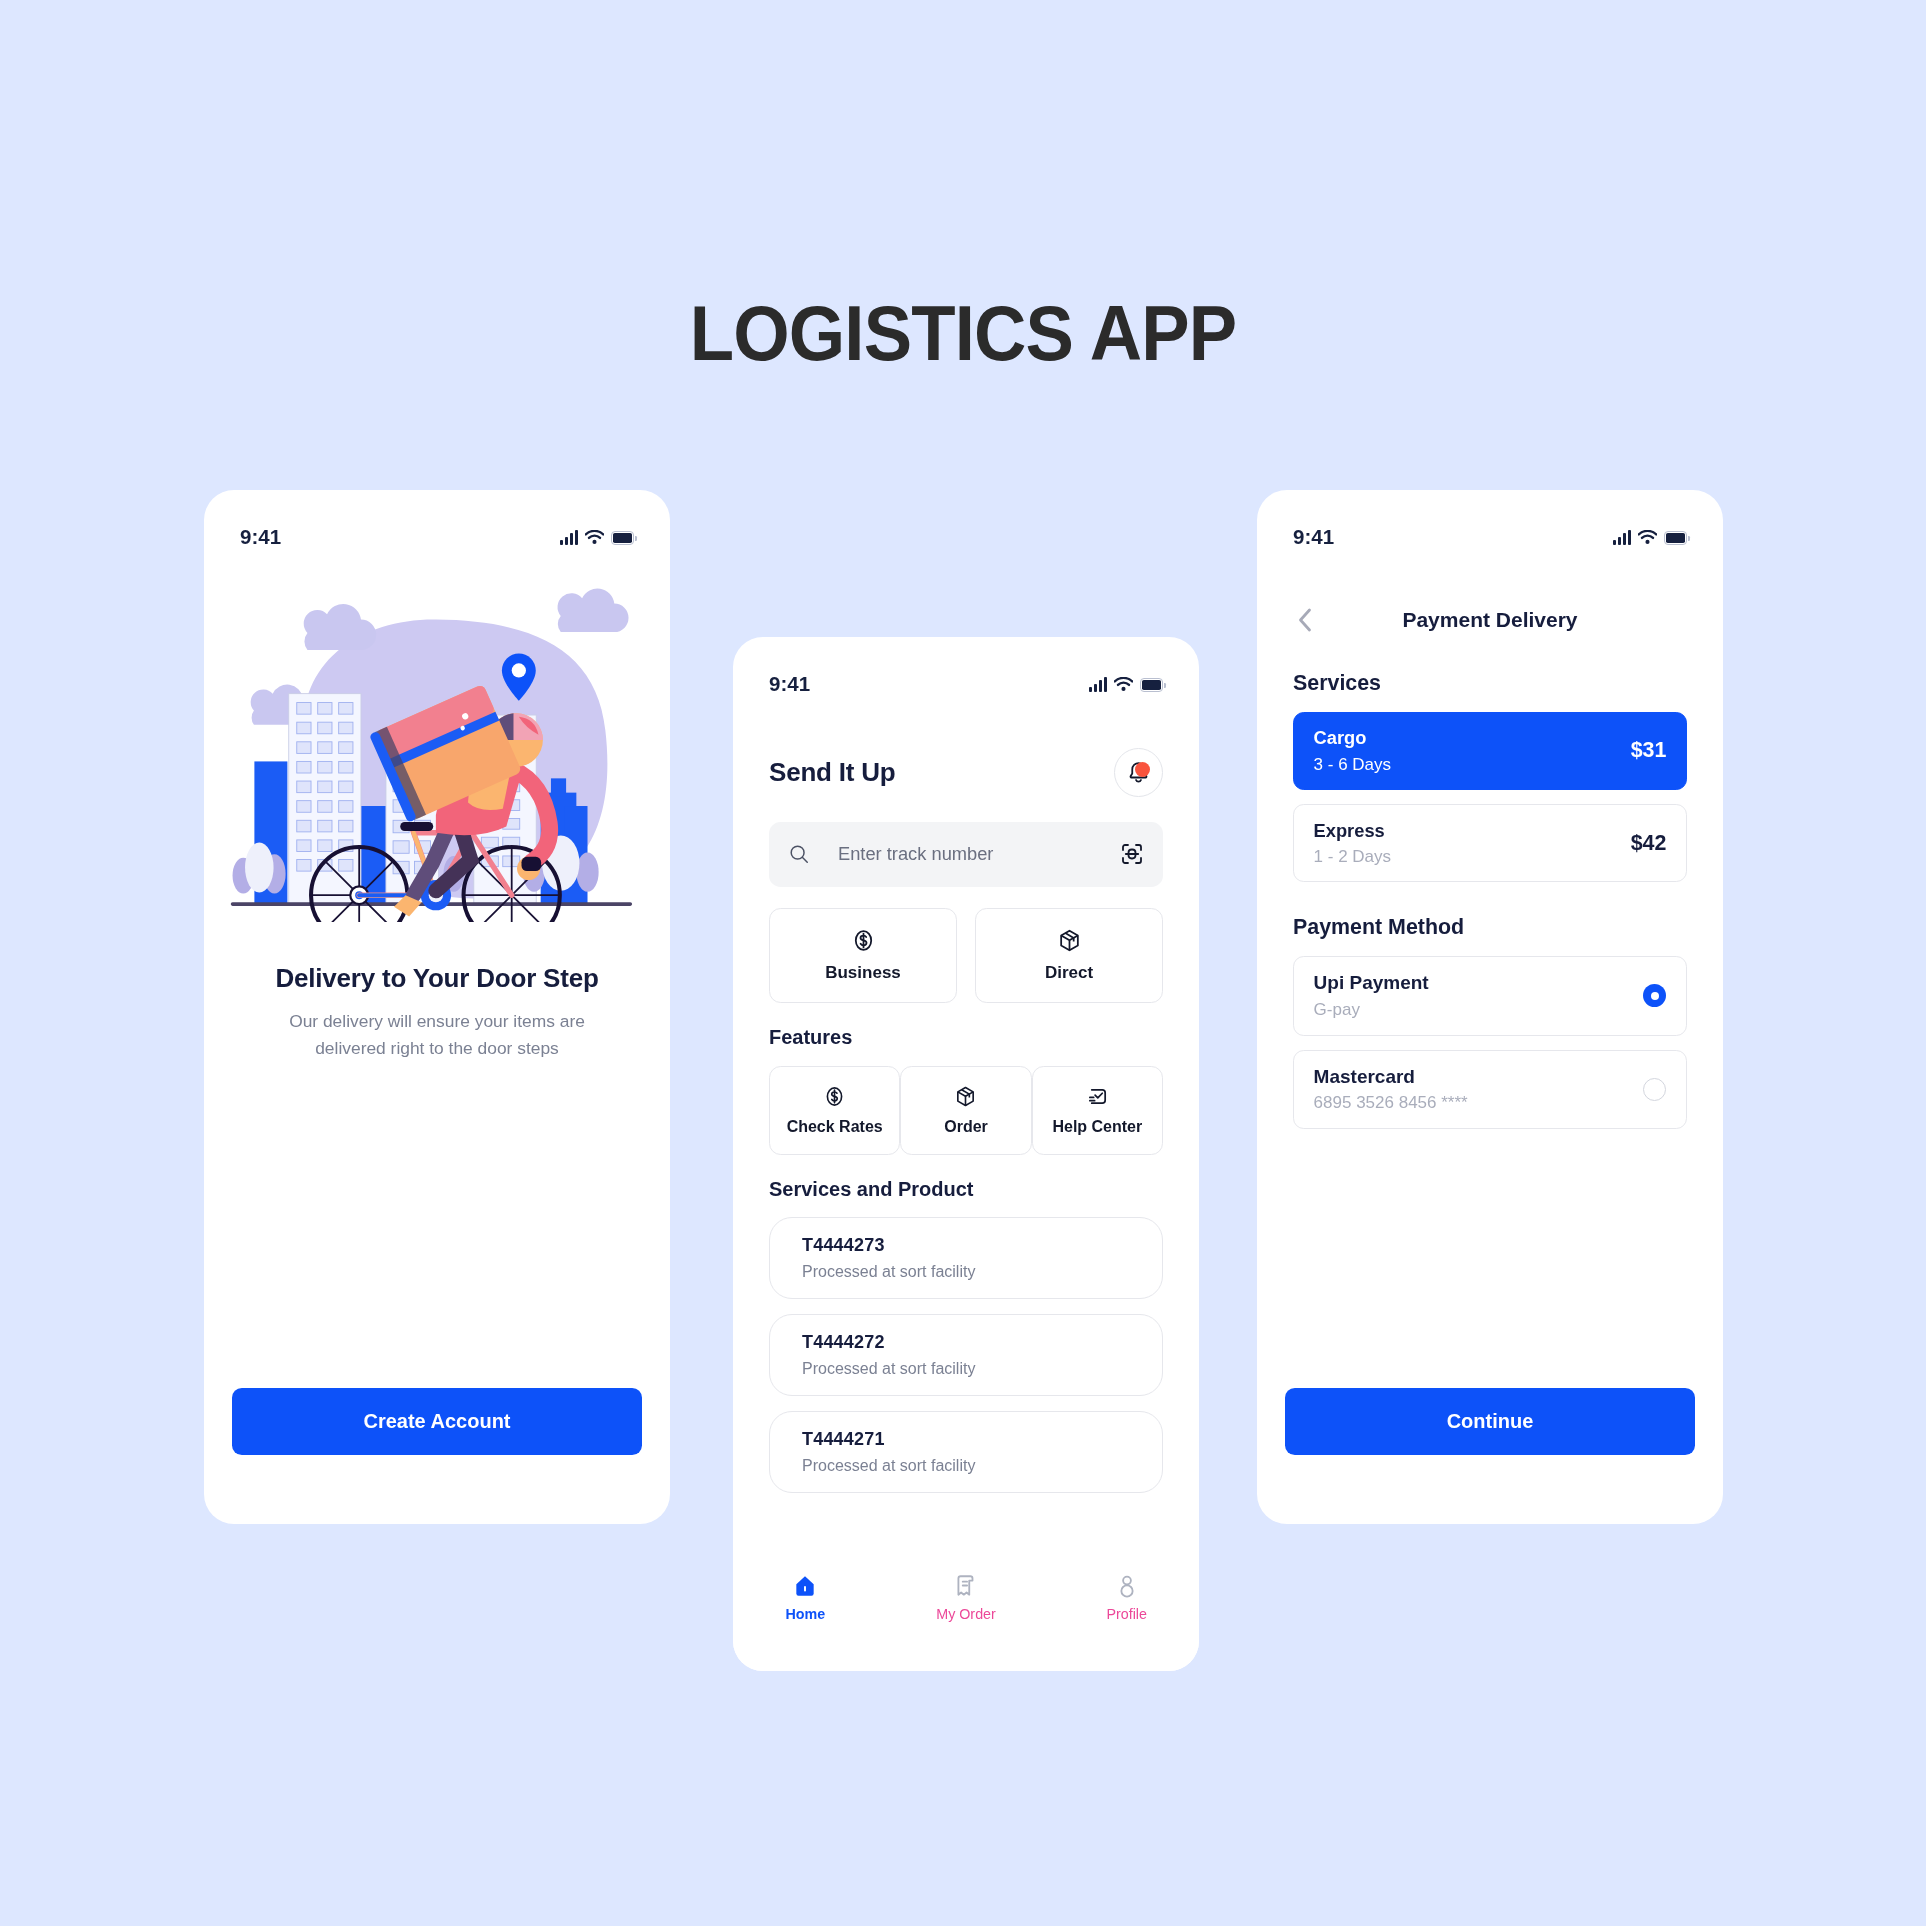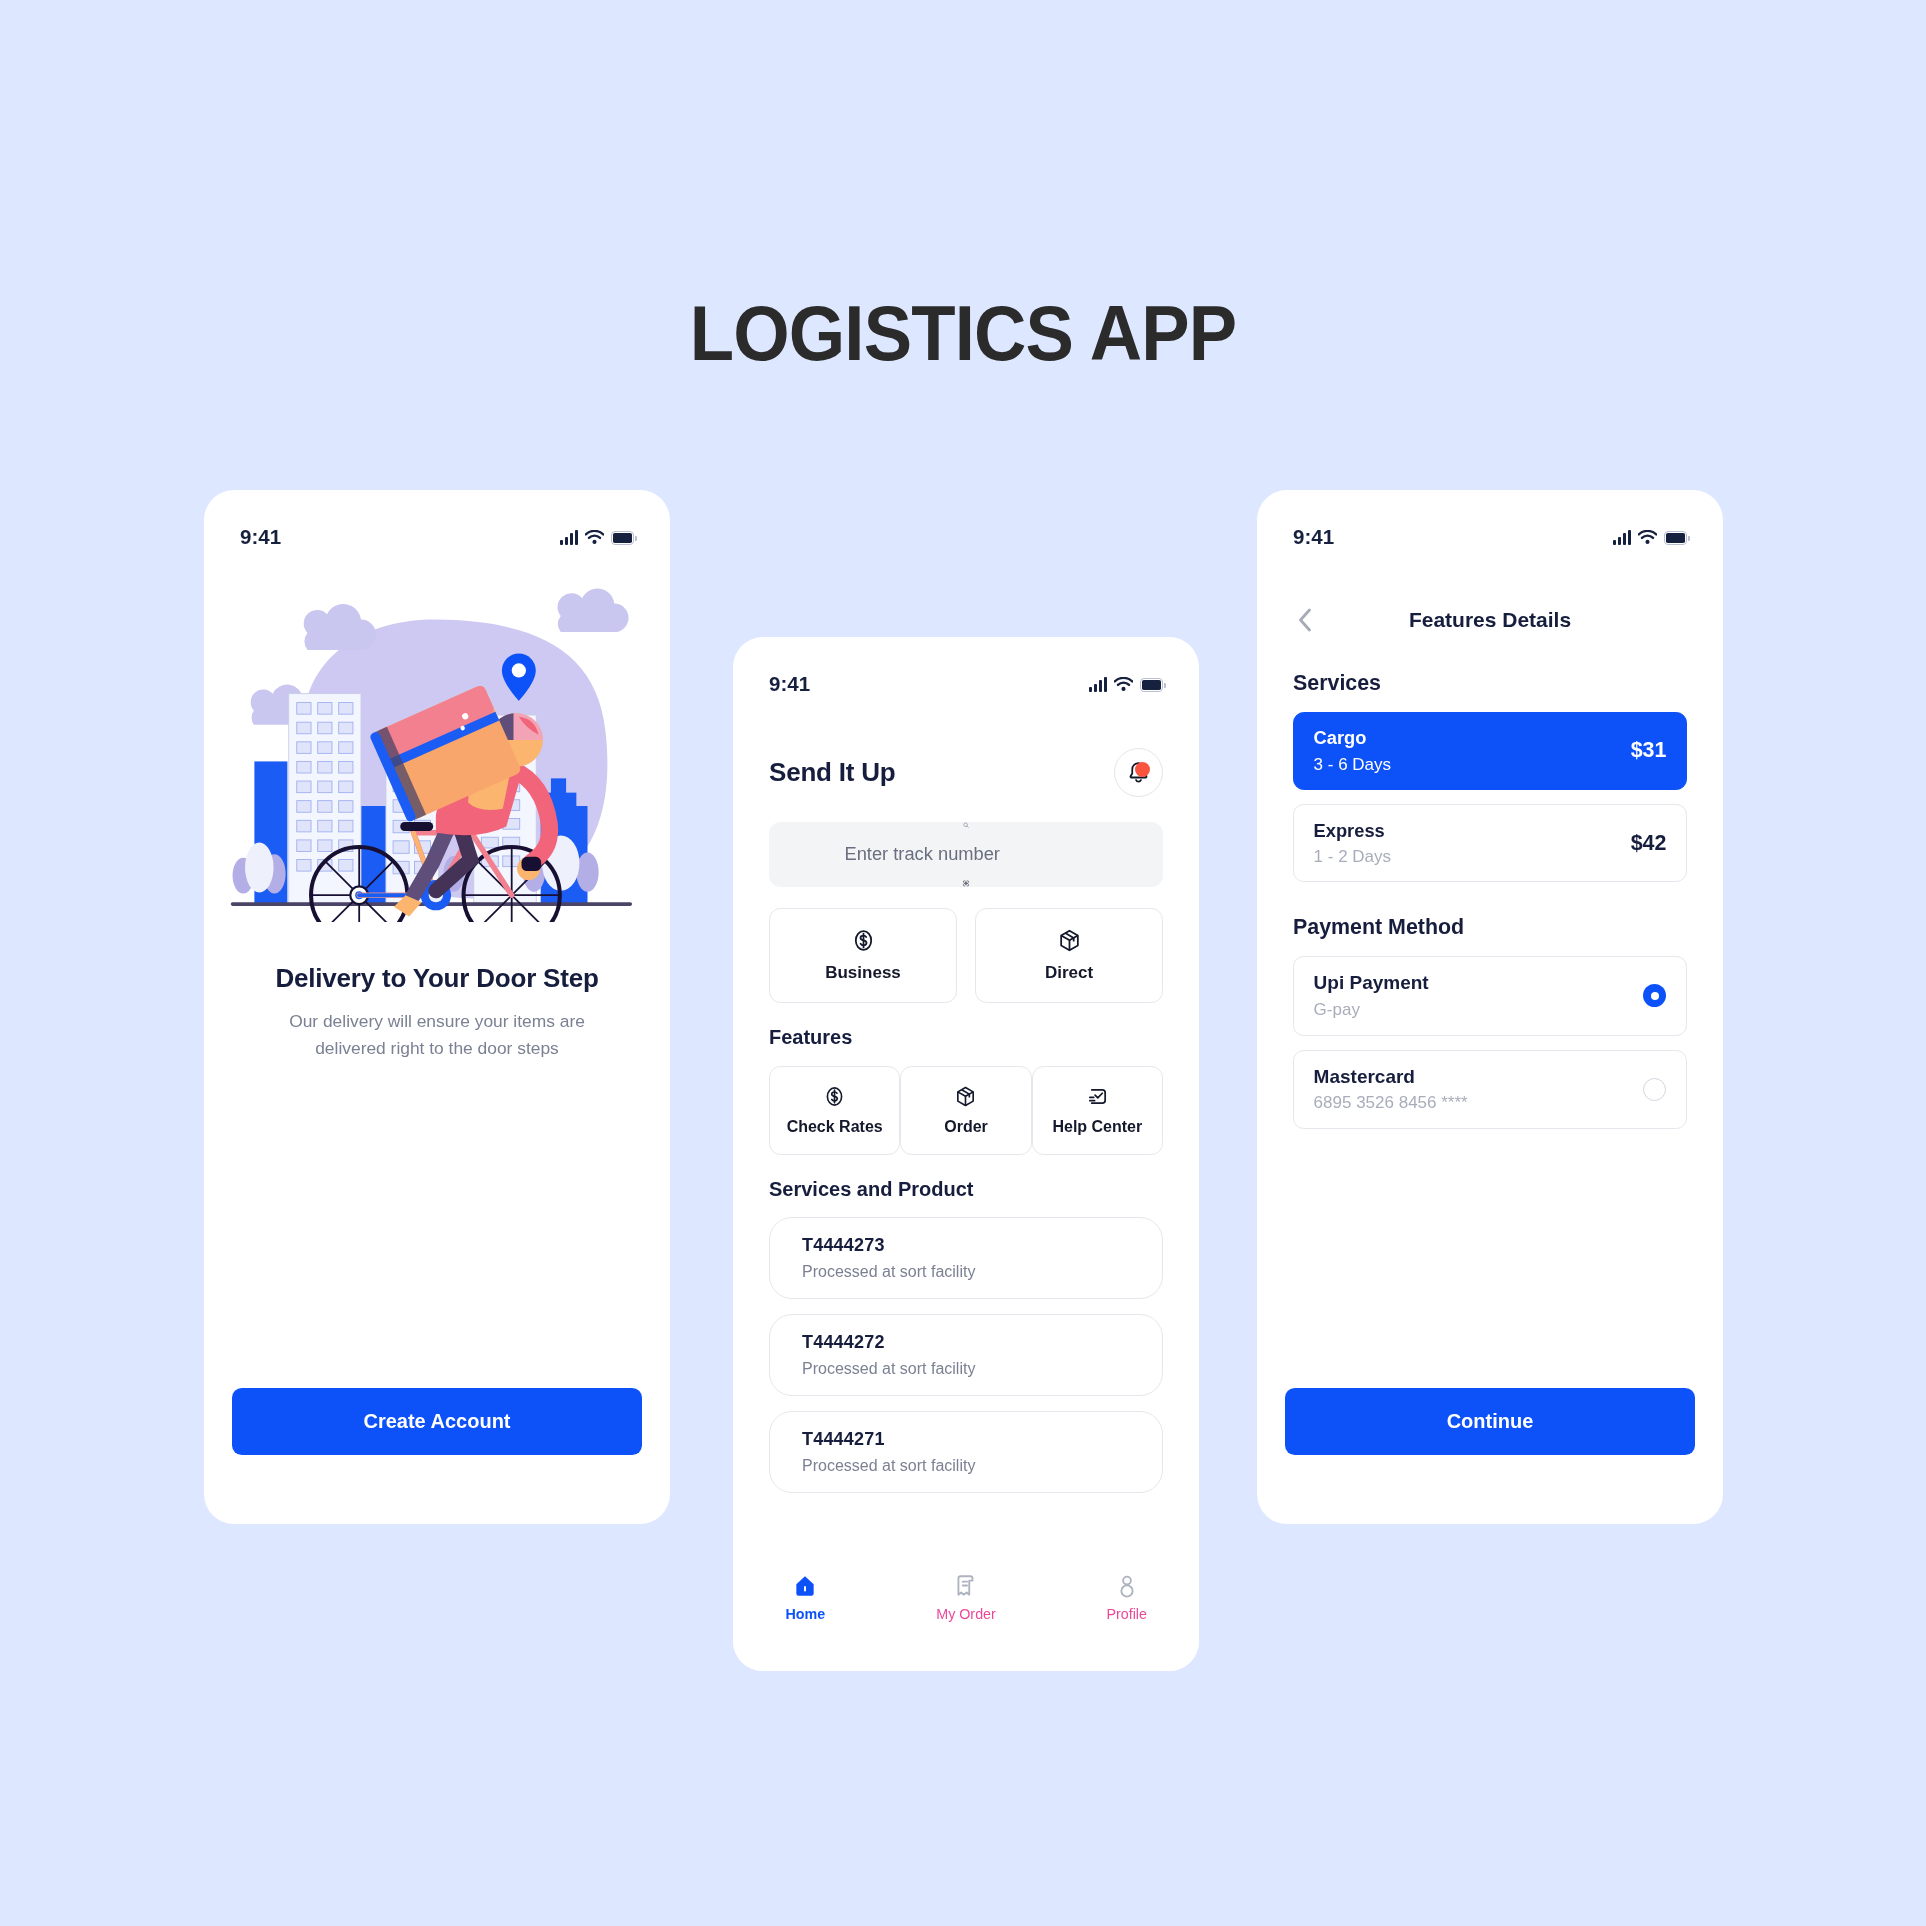--- a/index.html
+++ b/index.html
@@ -97,21 +97,21 @@
     width: 49px; height: 49px; border-radius: 50%; border: 1.3px solid #e3e5ea;
     background:#fff; position: relative; display:flex; align-items:center; justify-content:center;
     cursor: pointer;
   }
   .bell-dot {
     position:absolute; width:15px; height:15px; border-radius:50%;
     background:#f9543e; top: 12.5px; right: 12.5px;
   }
   .searchbar {
     margin-top: 24.5px; height: 65px; background: #f3f4f6; border-radius: 11.6px;
-    display: flex; align-items: center; padding: 0 19px; gap: 15px; flex-direction: column;
+    display: flex; align-items: center; padding: 0 19px; gap: 28px;
   }
   .searchbar input {
     flex: 1; border: none; background: transparent; outline: none;
     font-size: 18.3px; color: #51576a;
     font-family: "Liberation Sans Narrow", "Liberation Sans", sans-serif;
   }
   .searchbar input::placeholder { color: #6a6f80; }
   .tile-row { display: flex; gap: 18px; margin-top: 21.4px; }
   .tile {
     flex: 1; height: 95px; border: 1.3px solid #e6e7ec; border-radius: 11.6px;
@@ -584,21 +584,21 @@
     </div>
   </div>
 
   <div class="pay-body">
     <div class="pay-head">
       <div class="back-btn">
         <svg width="25" height="28" viewBox="0 0 24 28">
           <path d="M16 4 L7 14 L16 24" fill="none" stroke="#a7aab8" stroke-width="2.8" stroke-linecap="round" stroke-linejoin="round"></path>
         </svg>
       </div>
-      <div class="pay-title">Features Details</div>
+      <div class="pay-title">Payment Delivery</div>
     </div>
 
     <div class="pay-section-h">Services</div>
 
 
     <div class="svc-card selected">
       <div>
         <div class="svc-name">Cargo</div>
         <div class="svc-days">3 - 6 Days</div>
       </div>

